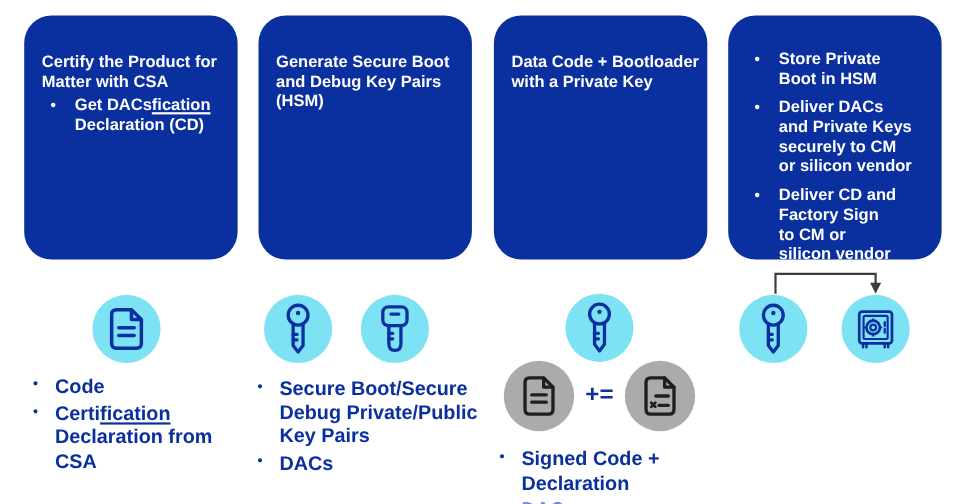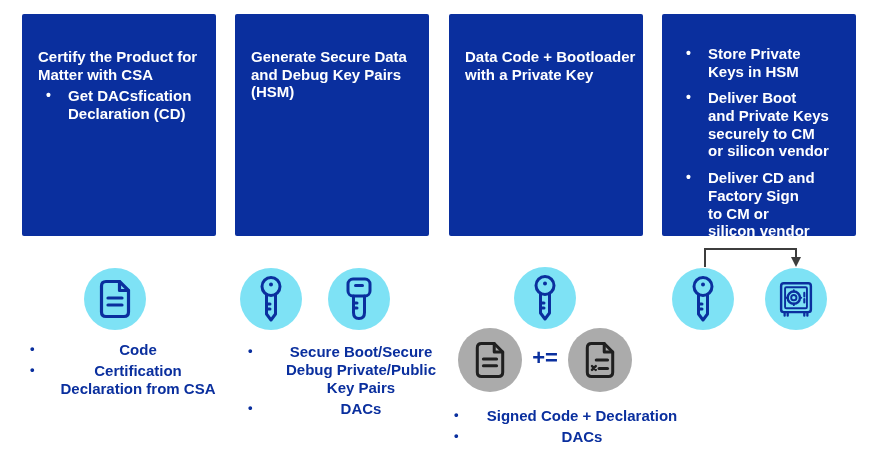--- a/index.html
+++ b/index.html
@@ -3,52 +3,52 @@
 <meta charset="utf-8">
 <style>
   html,body{margin:0;padding:0;background:#ffffff;}
   .canvas{
     position:relative;width:880px;height:458px;background:#ffffff;overflow:hidden;
     font-family:"Liberation Sans", sans-serif;
   }
   
   .box{
     position:absolute;top:14px;width:194px;height:222px;
-    background:#0A2F9E;border-radius:2px;color:#ffffff;
+    background:#0A2F9E;border-radius:25px;color:#ffffff;
     box-sizing:border-box;padding:34px 0 0 16px;
   }
   .box-title{
     font-size:15px;font-weight:700;line-height:1.18;white-space:pre-line;
   }
   .box-list{list-style:none;margin:4px 0 0 0;padding:0;}
   .box-list li{
     position:relative;padding-left:30px;margin-bottom:9px;
     font-size:15px;font-weight:700;line-height:1.18;white-space:pre-line;
   }
   .box-list li::before{
     content:"\2022";position:absolute;left:8px;top:0;font-size:14px;
   }
   .box4{padding-top:27px;}
-  .u{text-decoration-thickness:1.5px;text-underline-offset:2px;}
+  .u{text-decoration:underline;text-decoration-thickness:1.5px;text-underline-offset:2px;}
 
   
   .circle{
     position:absolute;width:62px;height:62px;border-radius:50%;
     background:#7EE2F5;display:flex;align-items:center;justify-content:center;
   }
   .circle.gray{background:#ABABAB;width:64px;height:64px;}
   .circle svg{display:block;}
 
   
   .out-list{
     position:absolute;list-style:none;margin:0;padding:0;color:#0A2F9E;
   }
   .out-list li{
     position:relative;padding-left:24px;margin-bottom:3px;
-    font-size:15px;font-weight:700;line-height:1.2;white-space:pre-line;text-align:center;
+    font-size:18px;font-weight:700;line-height:1.2;white-space:pre-line;
   }
   .out-list li::before{
     content:"\2022";position:absolute;left:4px;top:0;font-size:13px;
   }
 
   .op{
     position:absolute;left:524px;top:345px;width:42px;text-align:center;
     color:#0A2F9E;font-size:22px;font-weight:700;
   }
   .connector{position:absolute;left:695px;top:240px;}
@@ -61,35 +61,35 @@
   <div class="box" style="left:22px">
     <div class="box-title">Certify the Product for
 Matter with CSA</div>
     <ul class="box-list">
       <li><span>Get DACs</span><span class="u">fication</span><span>
 Declaration (CD)</span></li>
     </ul>
   </div>
 
   <div class="box" style="left:235px">
-    <div class="box-title">Generate Secure Data
+    <div class="box-title">Generate Secure Boot
 and Debug Key Pairs
 (HSM)</div>
   </div>
 
   <div class="box" style="left:449px">
     <div class="box-title">Data Code + Bootloader
 with a Private Key</div>
   </div>
 
   <div class="box box4" style="left:662px">
     <ul class="box-list">
       <li>Store Private
-Keys in HSM</li>
-      <li>Deliver Boot
+Boot in HSM</li>
+      <li>Deliver DACs
 and Private Keys
 securely to CM
 or silicon vendor</li>
       <li>Deliver CD and
 Factory Sign
 to CM or
 silicon vendor</li>
     </ul>
   </div>
 
@@ -173,21 +173,21 @@
       <path d="M11 39 v4 M14.5 39 v4 M33.5 39 v4 M37 39 v4" stroke-width="2.6"></path>
     </svg>
   </div>
 
   <ul class="out-list" style="left:26px;top:341px;width:200px">
     <li>Code</li>
     <li>Certi<span class="u">fication</span>
 Declaration from CSA</li>
   </ul>
 
-  <ul class="out-list" style="left:244px;top:343px;width:210px">
+  <ul class="out-list" style="left:230px;top:343px;width:210px">
     <li>Secure Boot/Secure
 Debug Private/Public
 Key Pairs</li>
     <li>DACs</li>
   </ul>
 
   <ul class="out-list" style="left:450px;top:407px;width:240px">
     <li>Signed Code + Declaration</li>
     <li>DACs</li>
   </ul>

